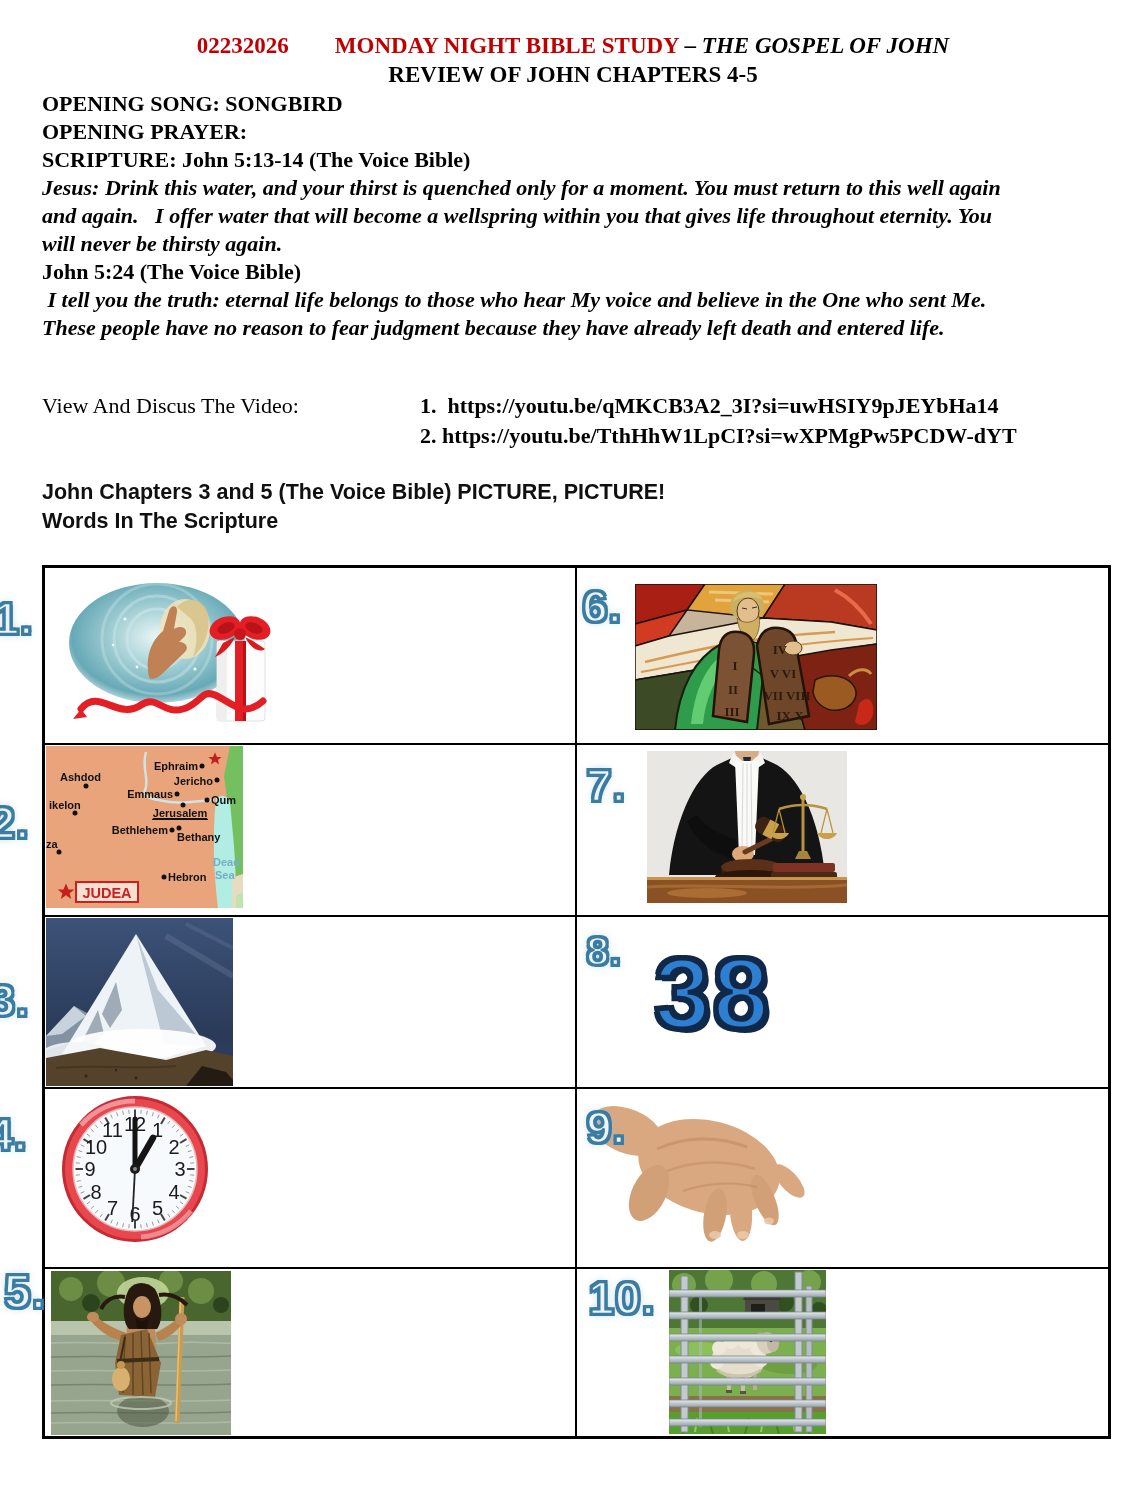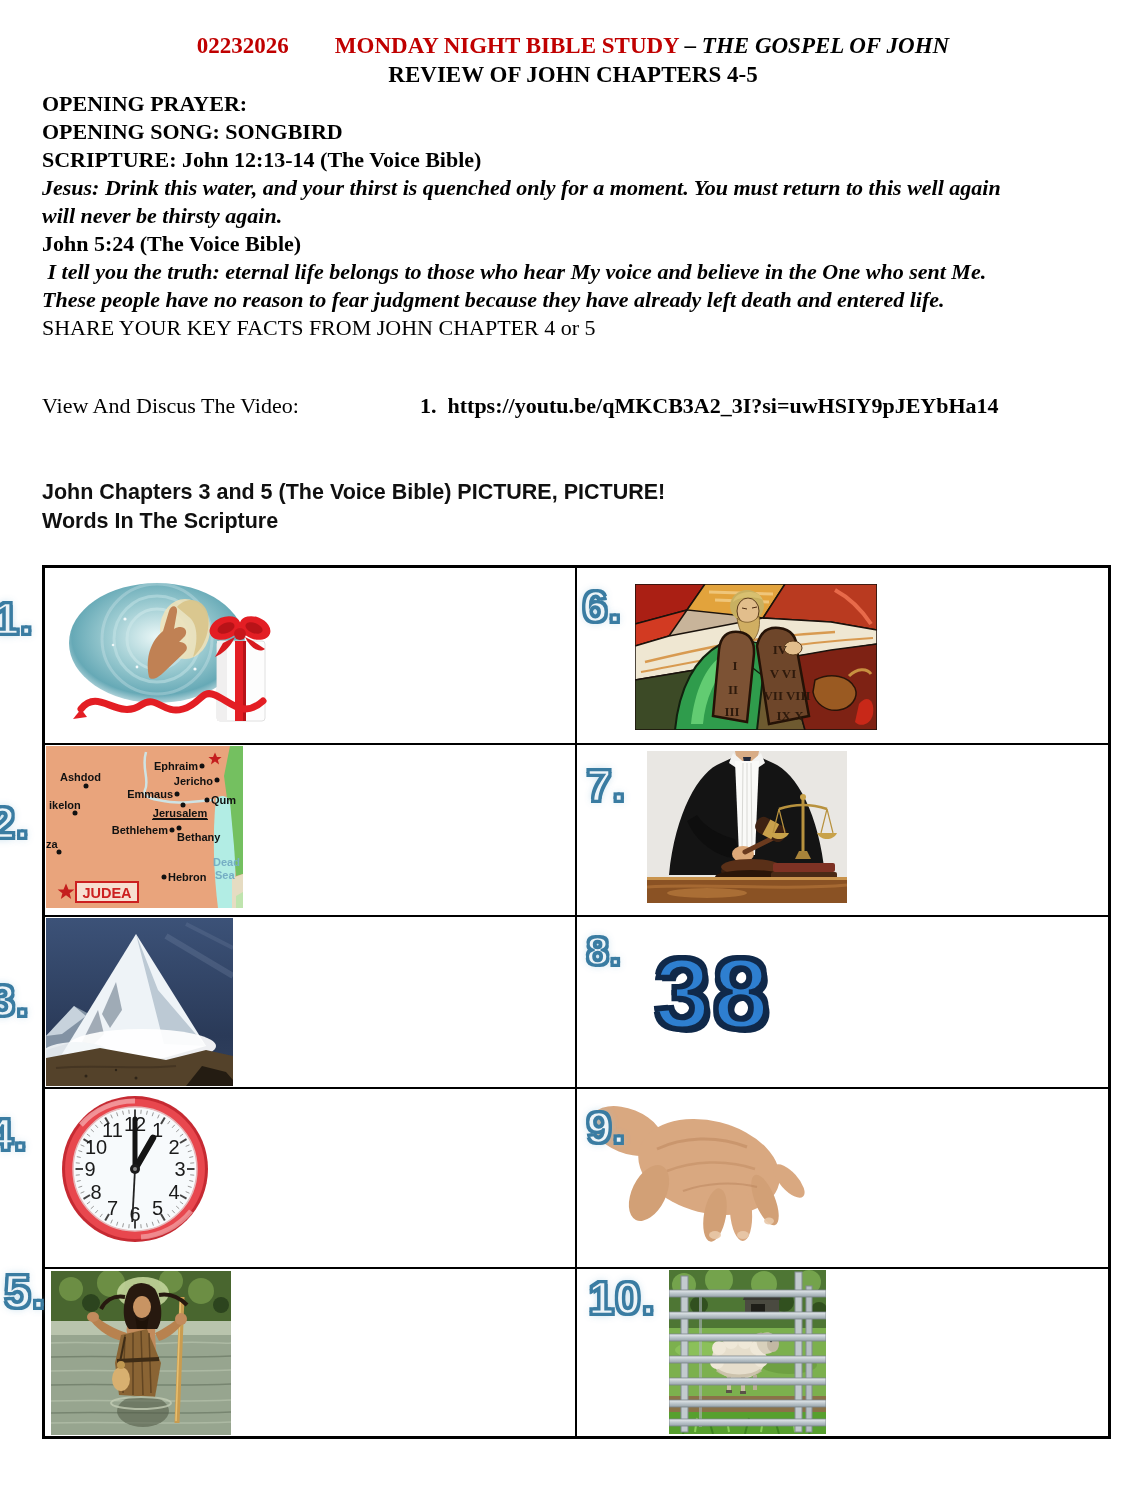--- a/index.html
+++ b/index.html
@@ -45,35 +45,36 @@
 </style>
 </head>
 <body>
 
 <div class="page">
 
   <div class="abs hdr1"><span class="red datecode">02232026</span><span class="red">MONDAY NIGHT BIBLE STUDY</span><span> – </span><span class="bi">THE GOSPEL OF JOHN</span></div>
   <div class="abs hdr2">REVIEW OF JOHN CHAPTERS 4-5</div>
 
   <div class="abs serifblock">
+    <div class="line b">OPENING SONG: SONGBIRD</div>
     <div class="line b">OPENING PRAYER:</div>
-    <div class="line b">OPENING SONG: SONGBIRD</div>
-    <div class="line b">SCRIPTURE: John 12:13-14 (The Voice Bible)</div>
+    <div class="line b">SCRIPTURE: John 5:13-14 (The Voice Bible)</div>
     <div class="line bi">Jesus: Drink this water, and your thirst is quenched only for a moment. You must return to this well again</div>
+    <div class="line bi">and again.   I offer water that will become a wellspring within you that gives life throughout eternity. You</div>
     <div class="line bi">will never be thirsty again.</div>
     <div class="line b">John 5:24 (The Voice Bible)</div>
     <div class="line bi"> I tell you the truth: eternal life belongs to those who hear My voice and believe in the One who sent Me.</div>
     <div class="line bi">These people have no reason to fear judgment because they have already left death and entered life.</div>
-    <div class="line">SHARE YOUR KEY FACTS FROM JOHN CHAPTER 4 or 5</div>
   </div>
 
   <div class="abs videorow">
     <div class="vlabel line">View And Discus The Video:</div>
     <div class="vlinks">
       <div class="line">1.  https://youtu.be/qMKCB3A2_3I?si=uwHSIY9pJEYbHa14</div>
+      <div class="line">2. https://youtu.be/TthHhW1LpCI?si=wXPMgPw5PCDW-dYT</div>
     </div>
   </div>
 
   <div class="abs sansblock">
     <div class="line">John Chapters 3 and 5 (The Voice Bible) PICTURE, PICTURE!</div>
     <div class="line">Words In The Scripture</div>
   </div>
 
   <span class="wordart n1">1.</span>
   <span class="wordart n2">2.</span>

